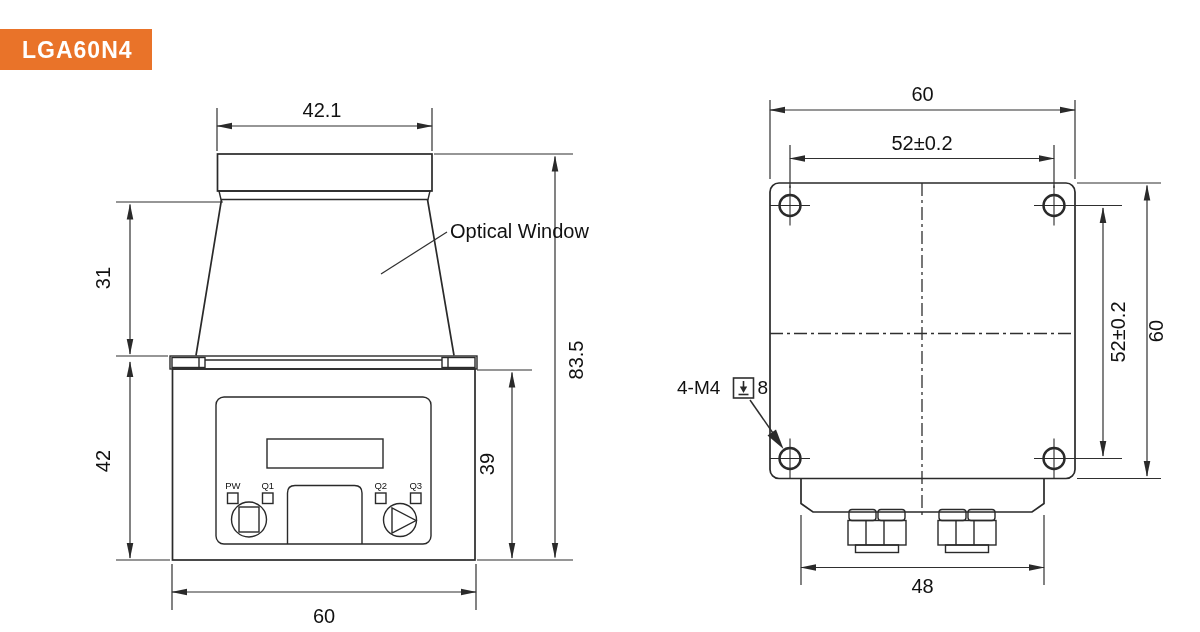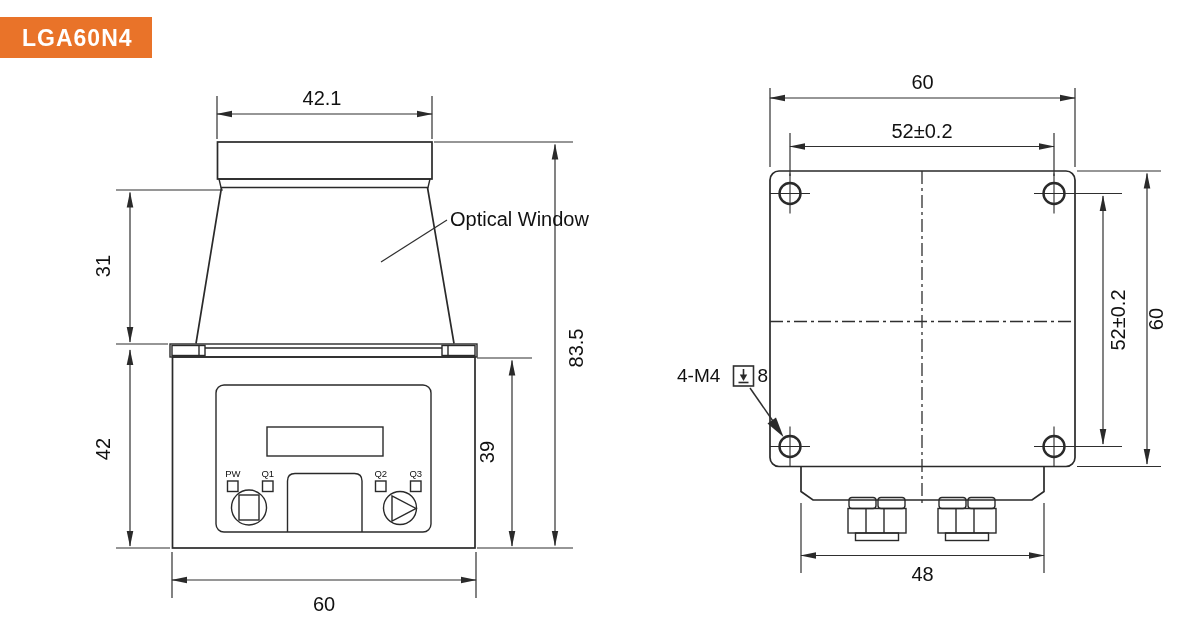--- a/index.html
+++ b/index.html
@@ -1,16 +1,16 @@
 <!DOCTYPE html>
 <html><head>
 <meta charset="utf-8">
 <style>
   html,body{margin:0;padding:0;background:#ffffff;}
-  .stage{position:relative;width:1200px;height:612px;background:#ffffff;overflow:hidden;}
+  .stage{position:relative;width:1200px;height:612px;background:#ffffff;overflow:hidden;margin-top:12px;}
   svg{display:block;}
   svg text{font-family:"Liberation Sans","DejaVu Sans",sans-serif;fill:#111111;}
   .obj{stroke:#2a2a2a;stroke-width:1.7;fill:none;stroke-linejoin:miter;}
   .obj2{stroke:#2a2a2a;stroke-width:1.4;fill:none;}
   .hole{stroke:#2a2a2a;stroke-width:2.4;fill:none;}
   .xhair{stroke:#2a2a2a;stroke-width:1.1;fill:none;}
   .ext{stroke:#2f2f2f;stroke-width:1.2;fill:none;}
   .dl{stroke:#2f2f2f;stroke-width:1.2;fill:none;marker-start:url(#arr);marker-end:url(#arr);}
   .cl{stroke:#2f2f2f;stroke-width:1.3;fill:none;stroke-dasharray:13 4 3 4;}
   .dimtext{font-size:20px;}

